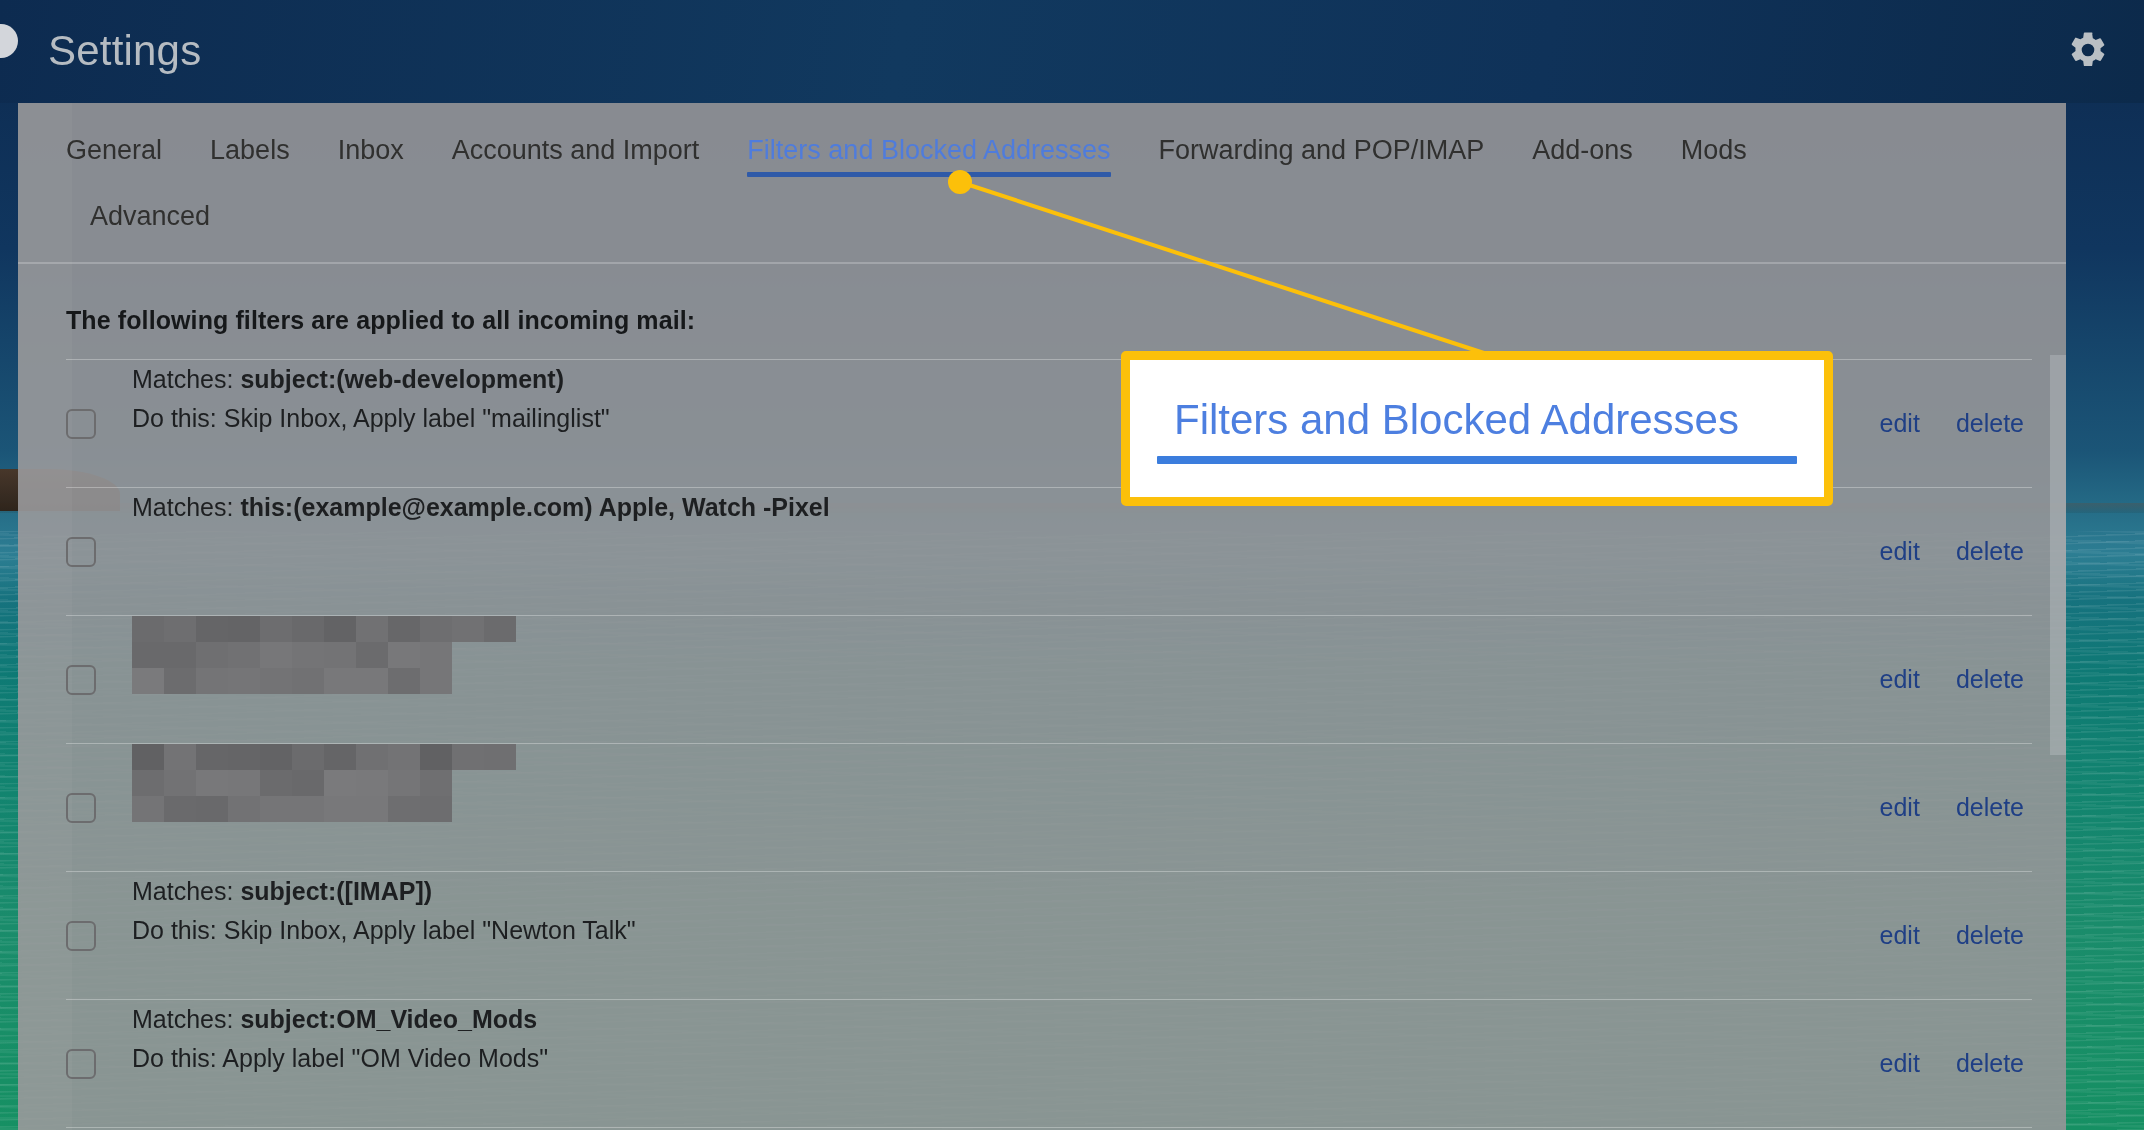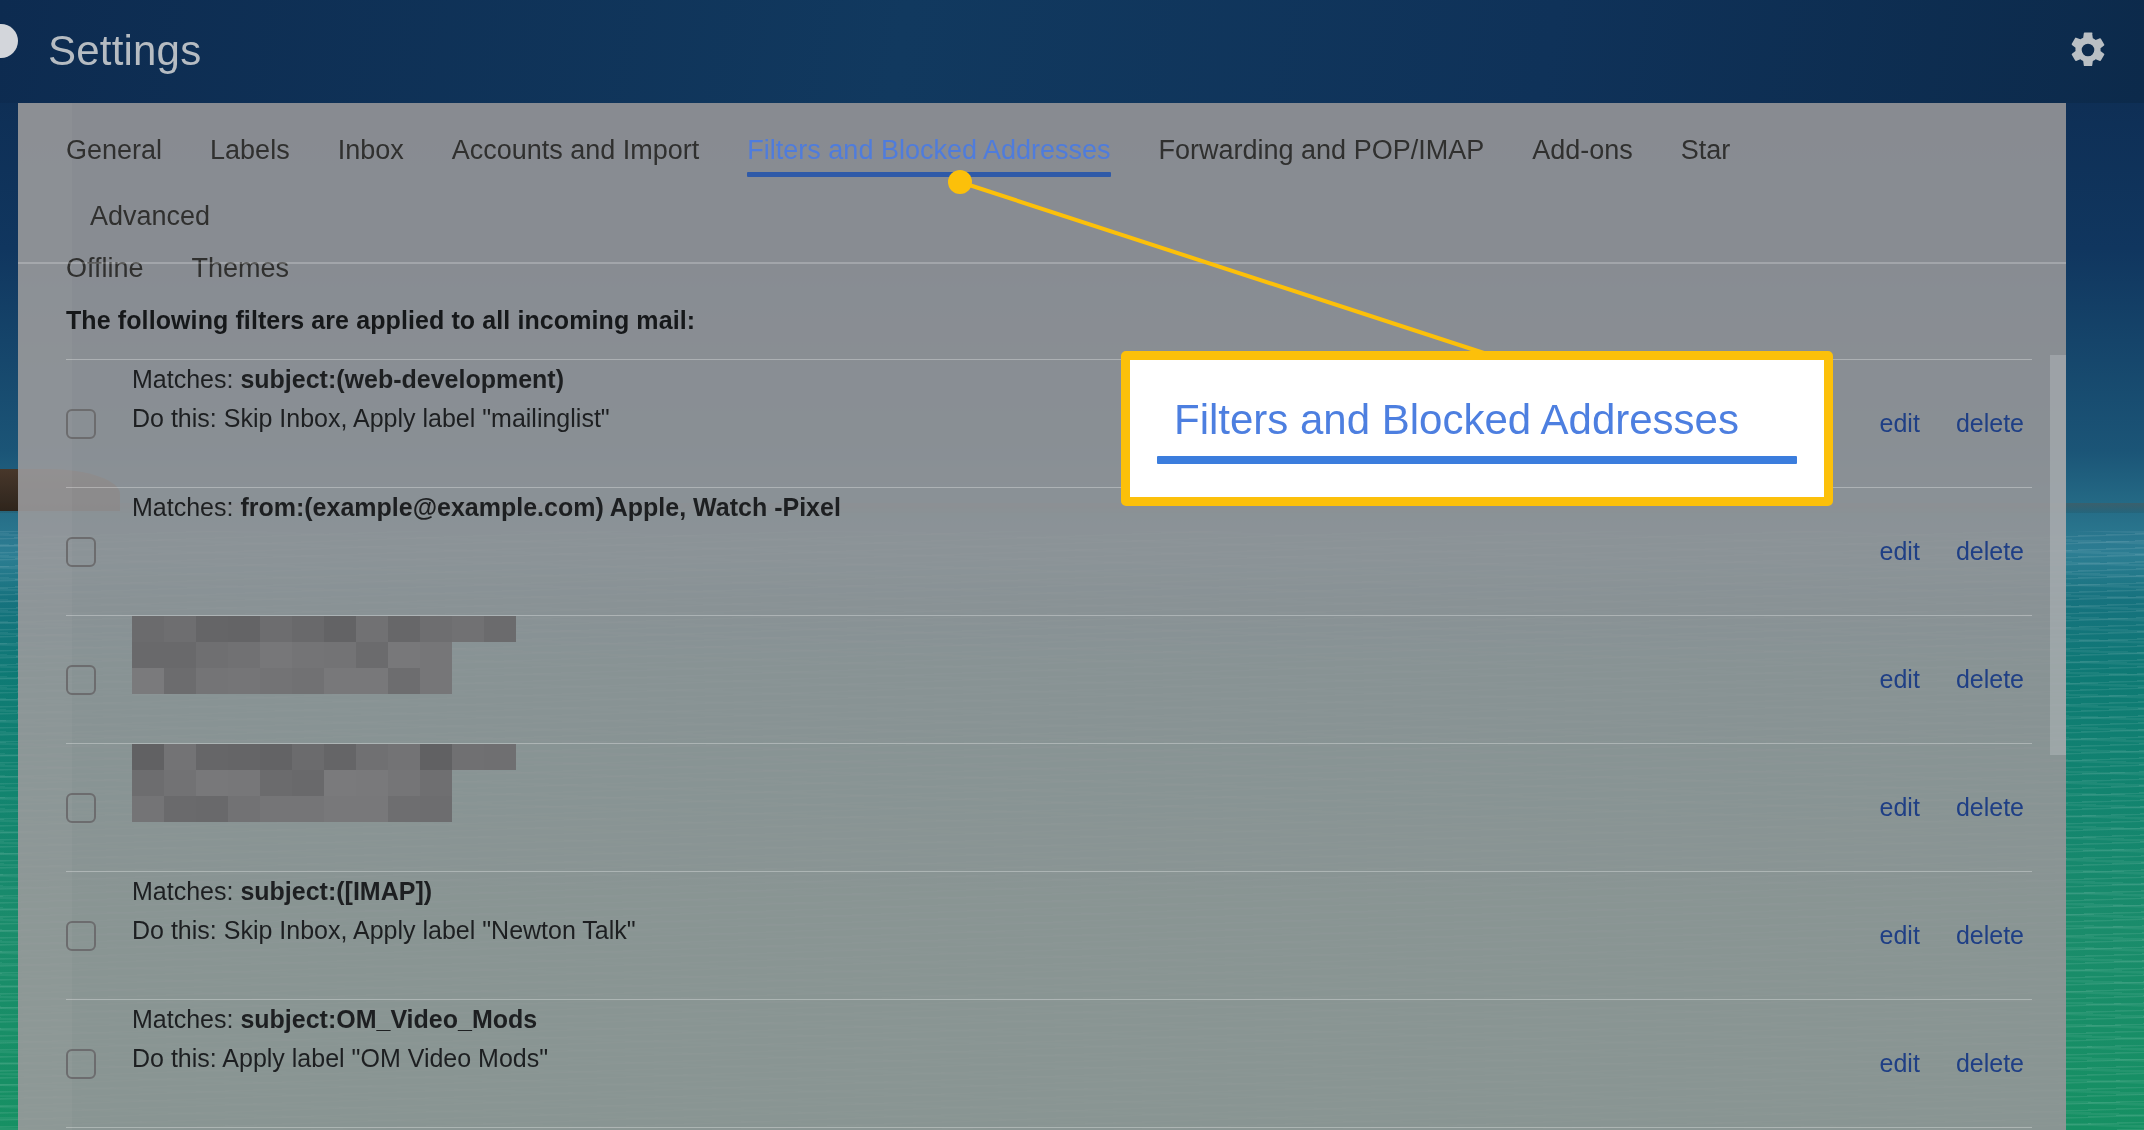--- a/index.html
+++ b/index.html
@@ -344,26 +344,22 @@
 
     <div class="tabs">
       <div class="tab-row" id="tab-row-1">
           <div class="tab"><span>General</span></div>
           <div class="tab"><span>Labels</span></div>
           <div class="tab"><span>Inbox</span></div>
           <div class="tab"><span>Accounts and Import</span></div>
           <div class="tab active"><span>Filters and Blocked Addresses</span><span class="tab-underline"></span></div>
           <div class="tab"><span>Forwarding and POP/IMAP</span></div>
           <div class="tab"><span>Add-ons</span></div>
-          <div class="tab"><span>Star</span></div>
+          <div class="tab"><span>Mods</span></div>
           <div class="tab"><span>Advanced</span></div>
-        </div>
-      <div class="tab-row second" id="tab-row-2">
-          <div class="tab"><span>Offline</span></div>
-          <div class="tab"><span>Themes</span></div>
         </div>
     </div>
     <div class="tabs-divider"></div>
 
     <div class="content">
       <div class="intro">The following filters are applied to all incoming mail:</div>
       <div class="filter-list" id="filter-list">
           <div class="filter-row">
             <div class="chk-cell">
               <div class="checkbox"></div>
@@ -375,21 +371,21 @@
             <div class="actions">
               <a>edit</a>
               <a>delete</a>
             </div>
           </div>
           <div class="filter-row">
             <div class="chk-cell">
               <div class="checkbox"></div>
             </div>
             <div class="body">
-              <div class="line"><span>Matches: </span><span class="b">from:(example@example.com) Apple, Watch -Pixel</span></div>
+              <div class="line"><span>Matches: </span><span class="b">this:(example@example.com) Apple, Watch -Pixel</span></div>
             </div>
             <div class="actions">
               <a>edit</a>
               <a>delete</a>
             </div>
           </div>
           <div class="filter-row">
             <div class="chk-cell">
               <div class="checkbox"></div>
             </div>

